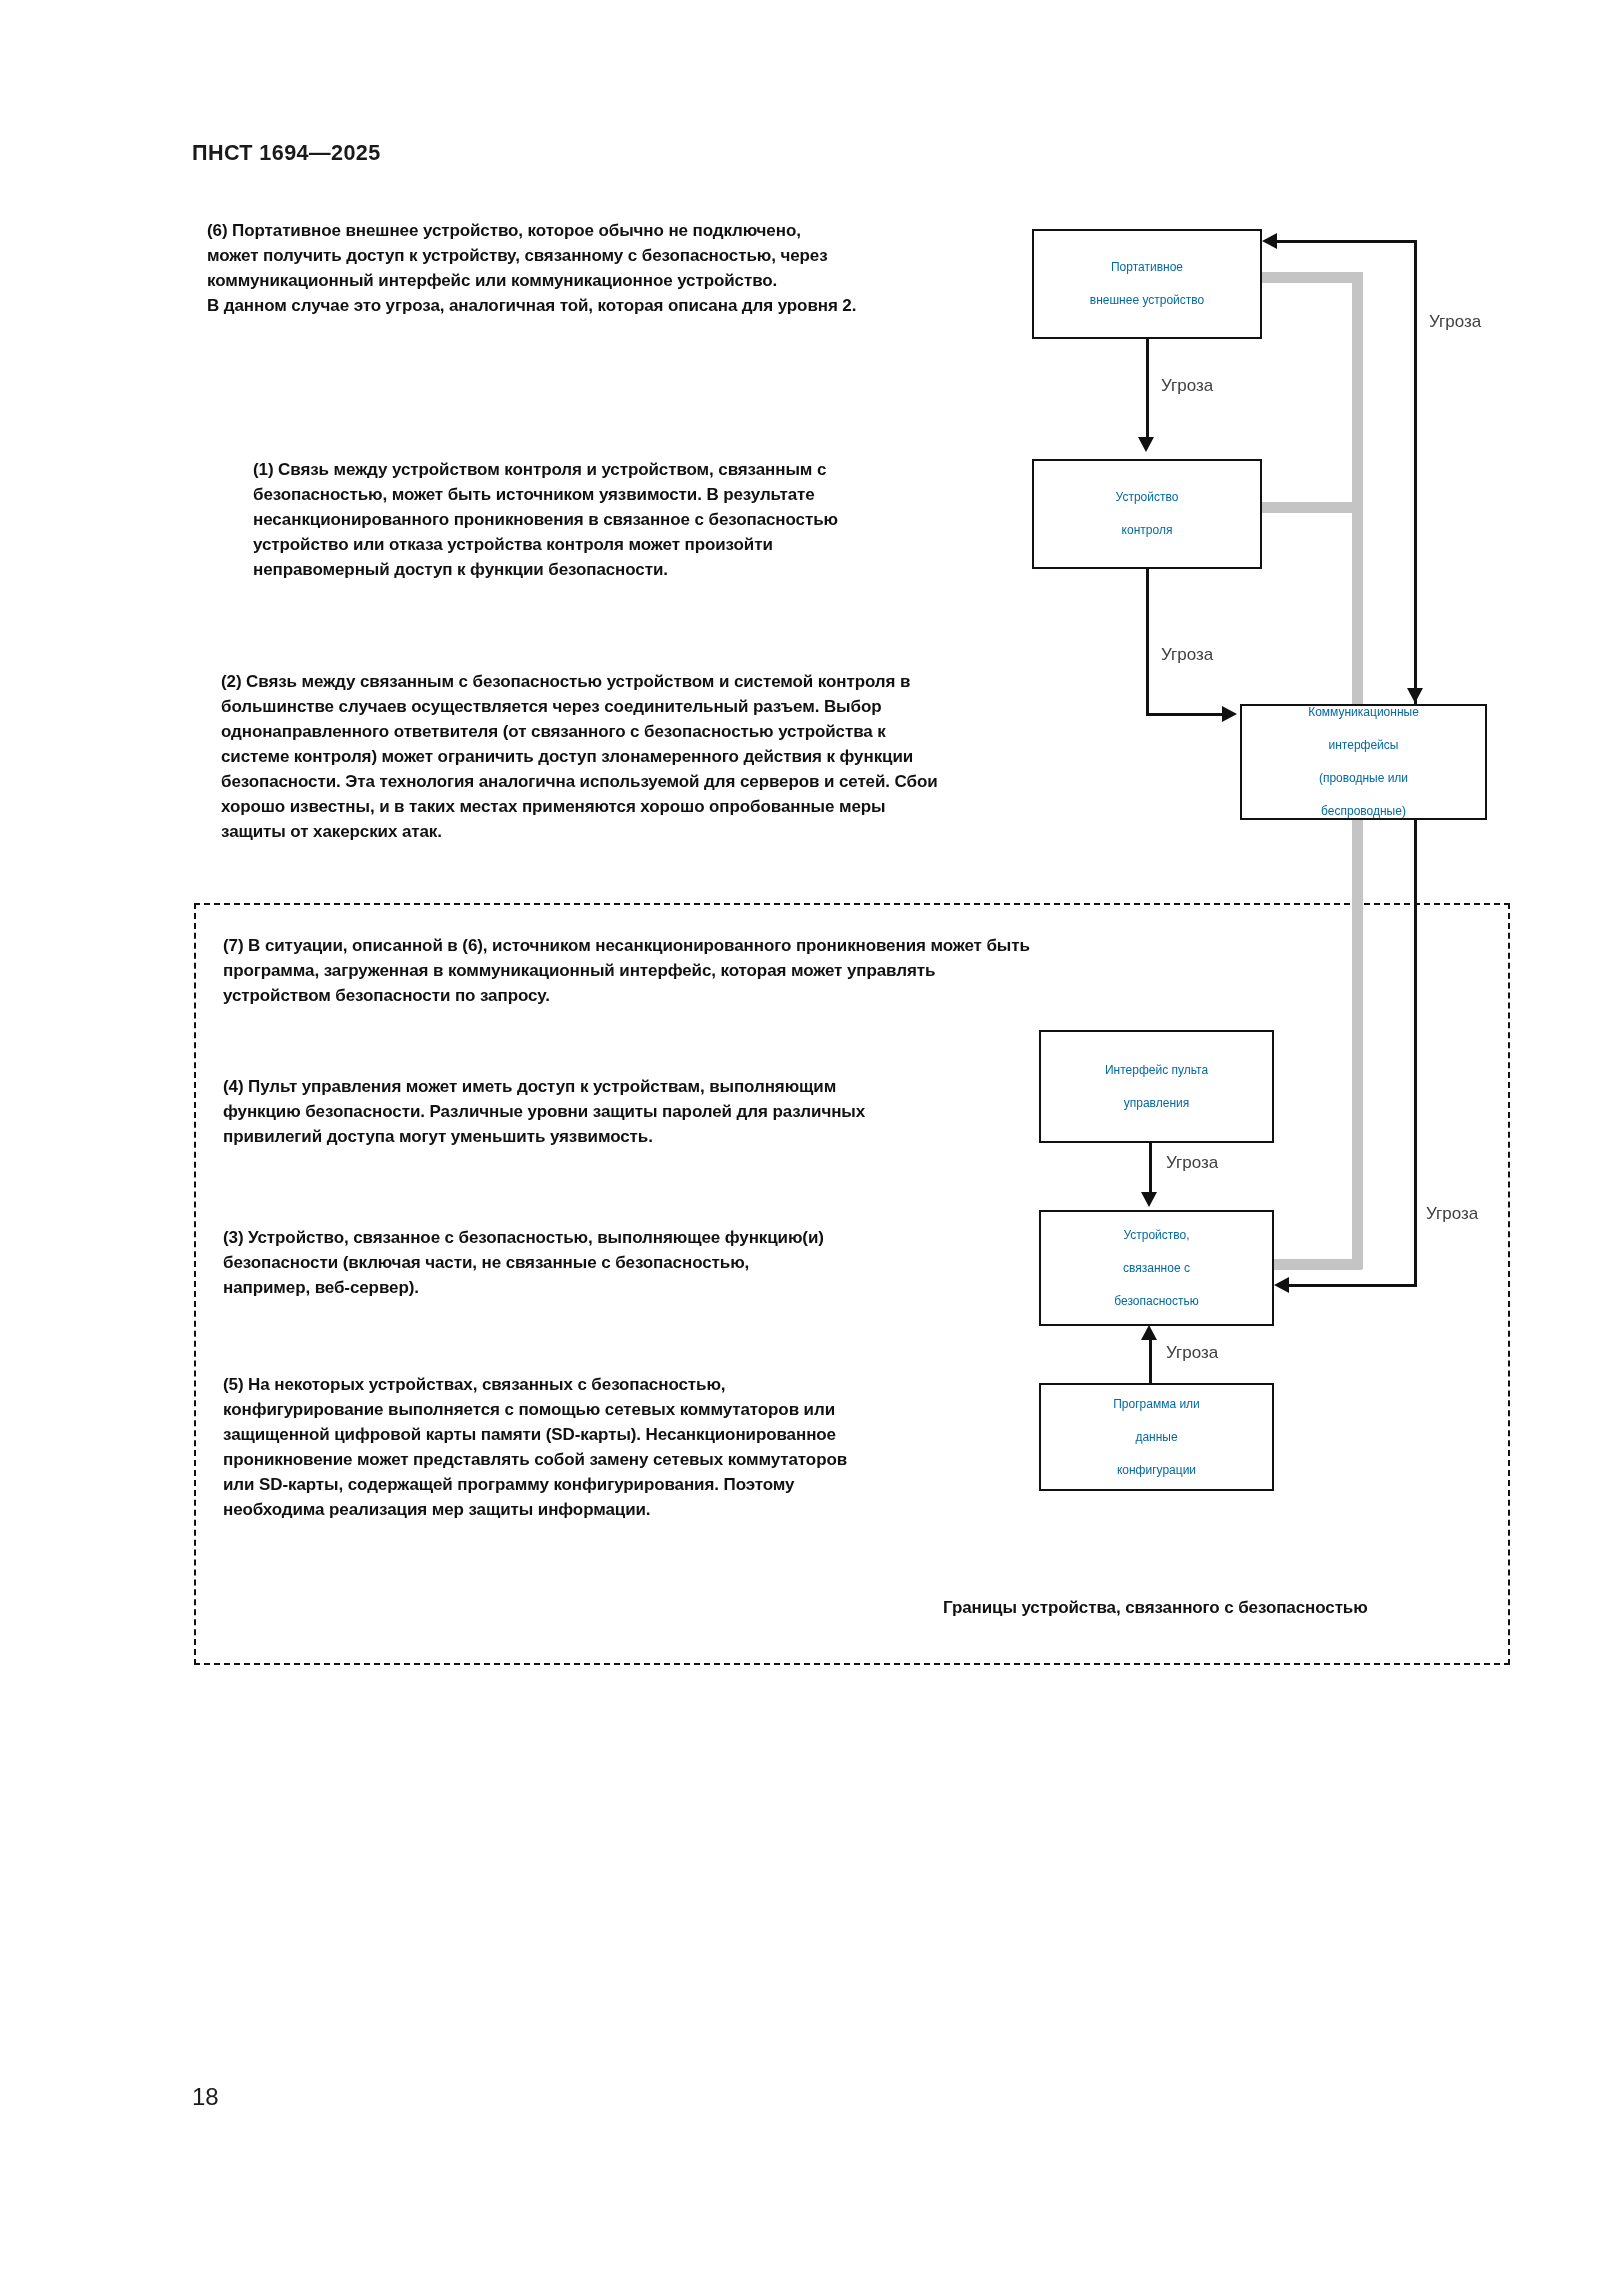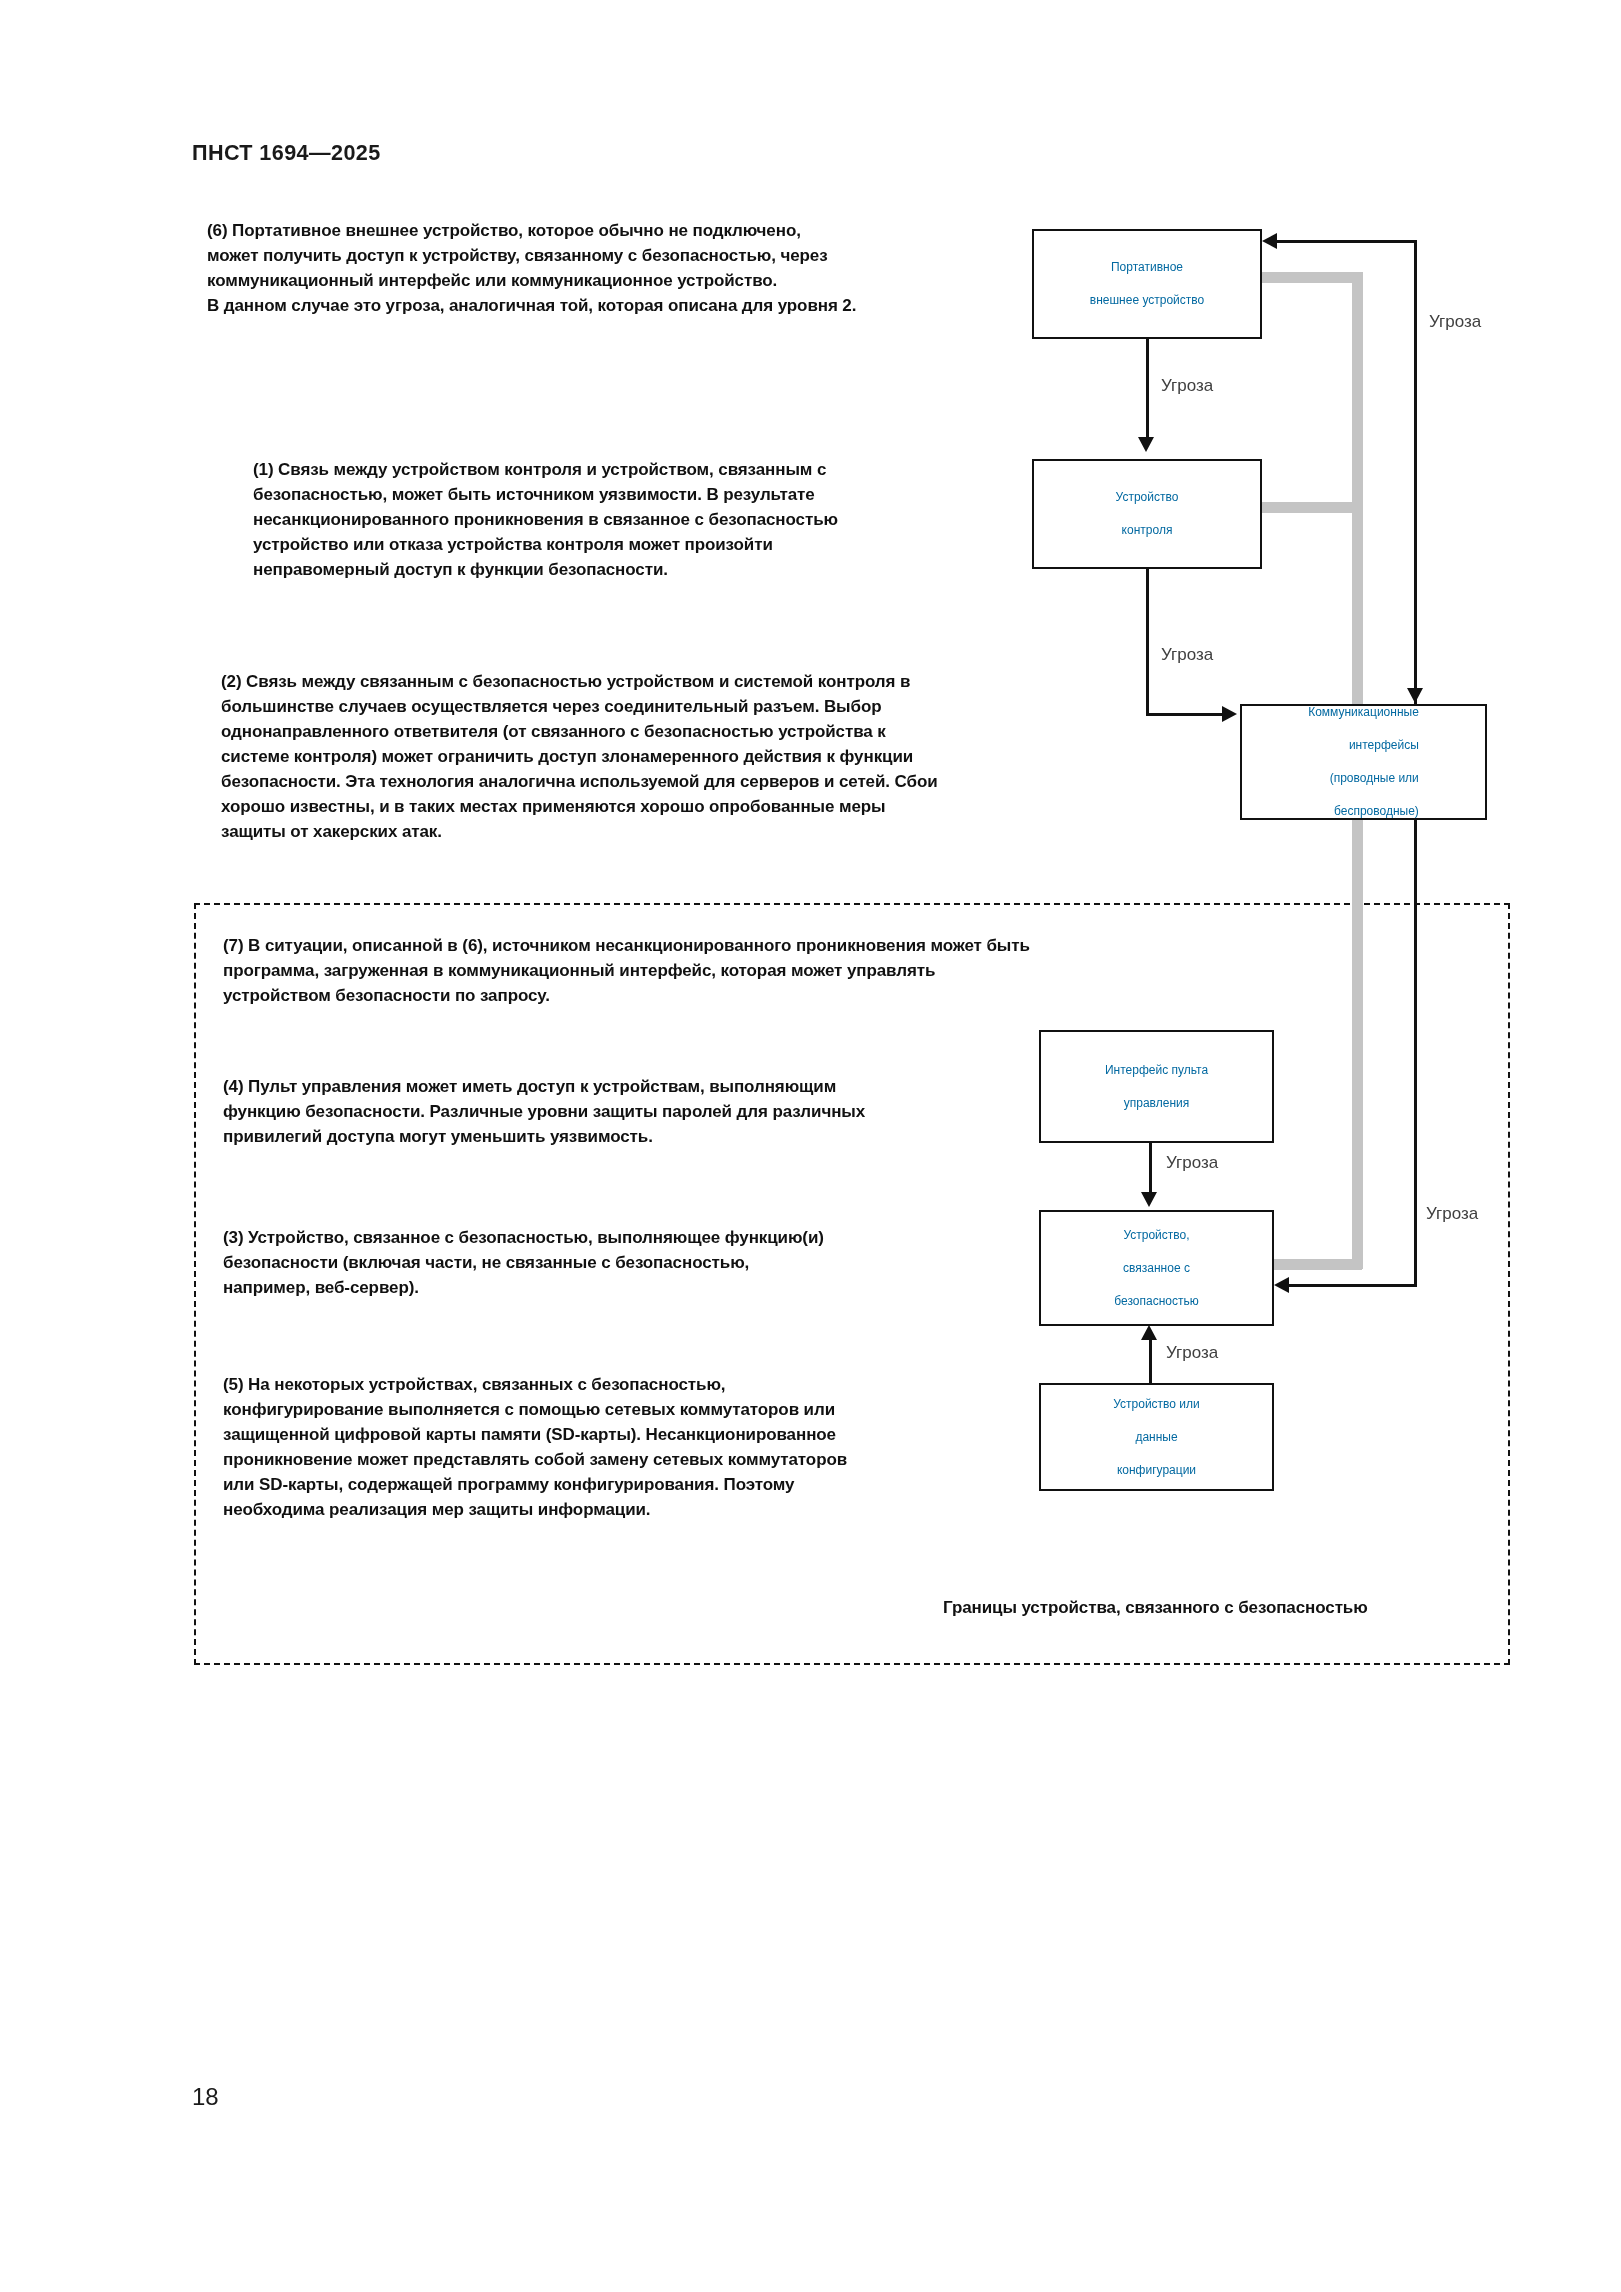--- a/index.html
+++ b/index.html
@@ -78,21 +78,21 @@
     justify-content: center;
     text-align: center;
     font-size: 12px;
     line-height: 33px;
     color: #0369a1;
     white-space: pre-line;
     z-index: 4;
   }
   .box-portable { left: 1032px; top: 229px;  width: 230px; height: 110px; }
   .box-control  { left: 1032px; top: 459px;  width: 230px; height: 110px; }
-  .box-comm     { left: 1240px; top: 704px;  width: 247px; height: 116px; text-align: right; }
+  .box-comm     { left: 1240px; top: 704px;  width: 247px; height: 116px; }
   .box-panel    { left: 1039px; top: 1030px; width: 235px; height: 113px; }
   .box-secdev   { left: 1039px; top: 1210px; width: 235px; height: 116px; }
   .box-program  { left: 1039px; top: 1383px; width: 235px; height: 108px; }
 
   
   .ln-v, .ln-h {
     position: absolute;
     background: #111111;
     z-index: 2;
   }
@@ -248,21 +248,21 @@
 контроля</div>
   <div class="dbox box-comm">Коммуникационные
 интерфейсы
 (проводные или
 беспроводные)</div>
   <div class="dbox box-panel">Интерфейс пульта
 управления</div>
   <div class="dbox box-secdev">Устройство,
 связанное с
 безопасностью</div>
-  <div class="dbox box-program">Устройство или
+  <div class="dbox box-program">Программа или
 данные
 конфигурации</div>
 
 
   <div class="folio">18</div>
 
 </div>
 
 
 </body></html>

